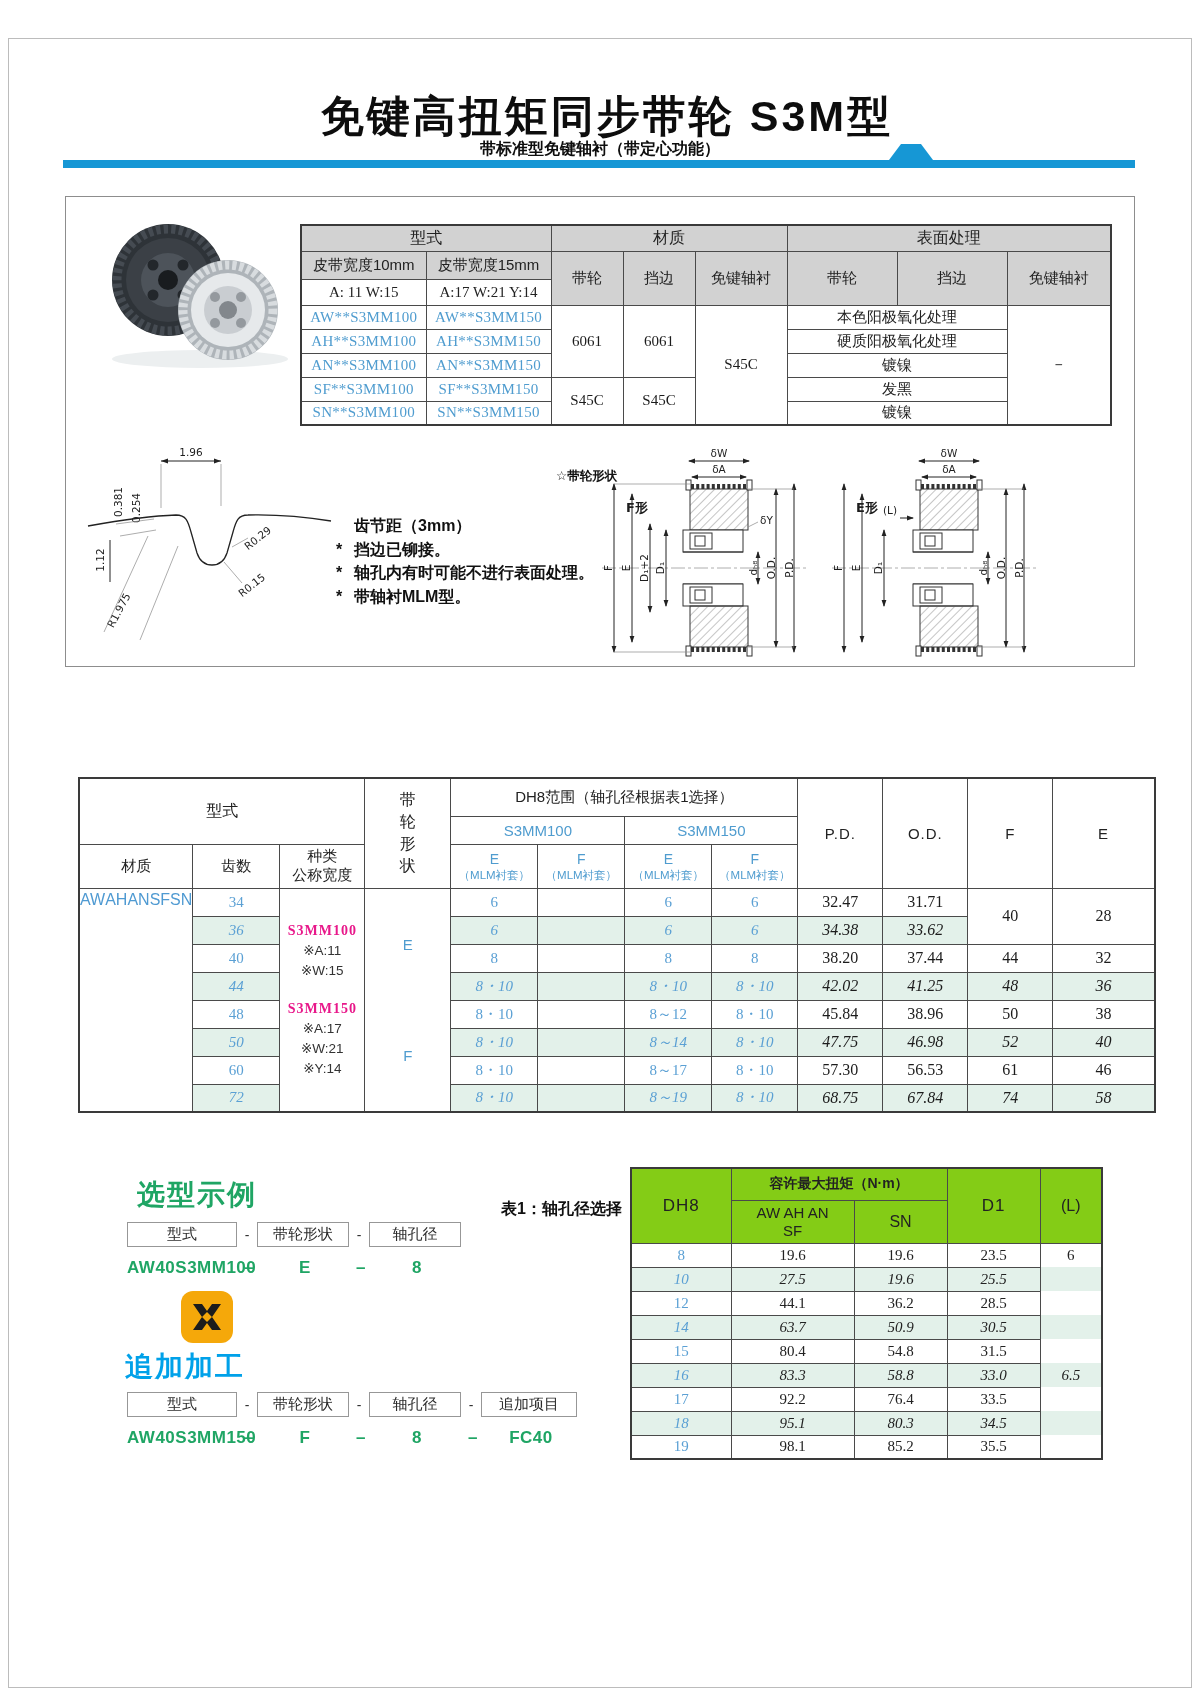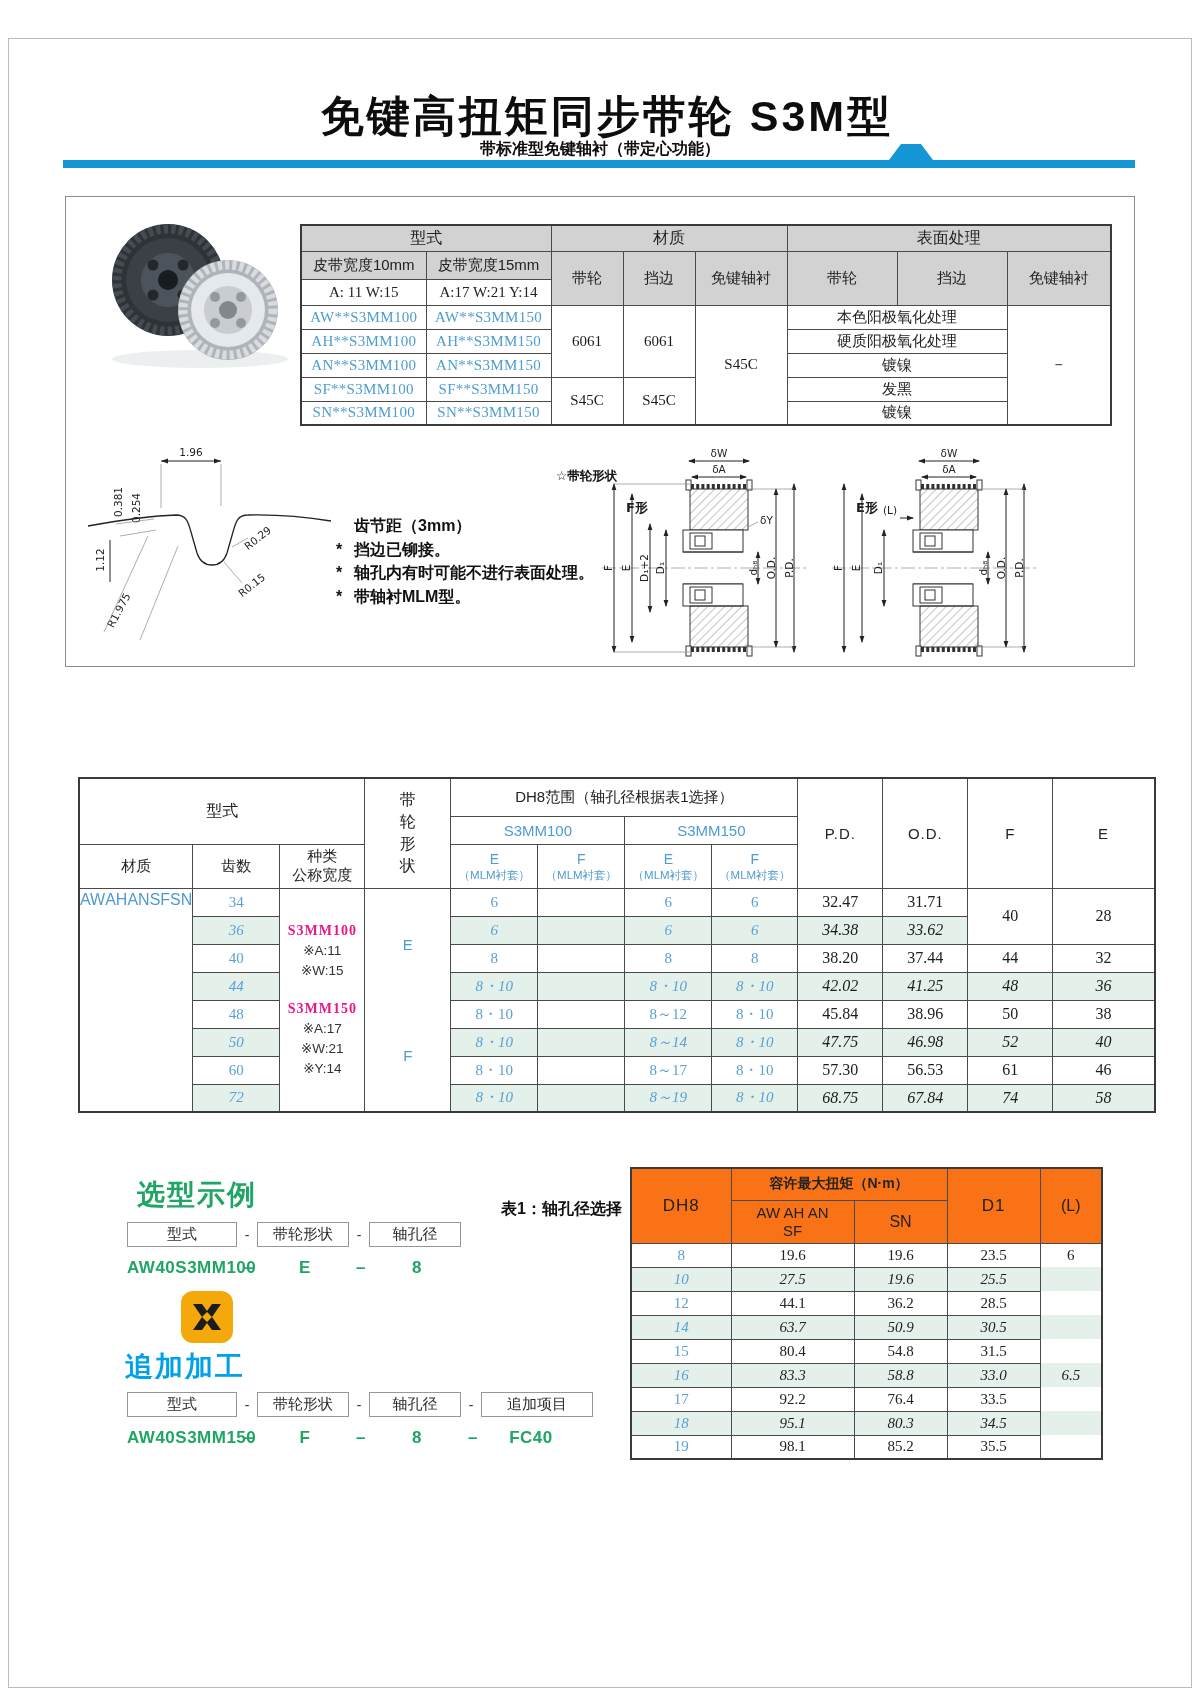--- a/index.html
+++ b/index.html
@@ -91,21 +91,21 @@
   .erow span { flex:none; }
   .ecode { width:112px; text-align:left; }
   .ecell { text-align:center; }
   .esep { width:20px; text-align:center; }
 
   
   .t1caption { position:absolute; left:430px; top:1171px; width:192px; text-align:right;
                font-size:16px; font-weight:bold; color:#111;margin-top:28px; }
   .t1 { position:absolute; left:630px; top:1167px; border:2px solid #3a3a3a; }
   .t1 th, .t1 td { border:1px solid #4a4a4a; }
-  .t1 th { background:#f97316; font-weight:normal; font-size:15px; }
+  .t1 th { background:#84cc16; font-weight:normal; font-size:15px; }
   .t1 td { font-family:"Liberation Serif","DejaVu Serif",serif; font-size:15px; height:24px; }
   .t1 .hbig { font-size:17px; letter-spacing:1px; }
   .t1 .htq { font-size:14px; font-weight:bold; }
   .t1 .dh8v { color:#5ba0d4; }
   .lcol { border-top:none !important; border-bottom:none !important; }
 </style>
 </head>
 <body>
 
 <div id="page">
@@ -548,21 +548,21 @@
     <rect x="23.5" y="23.5" width="7" height="7" transform="rotate(45 27 27)" fill="#f5a80a"></rect>
   </svg>
   <div class="ghead cyan" style="left:125px;top:1348px">追加加工</div>
   <div class="orow" style="left:127px;top:1392px">
     <span class="obox" style="width:110px">型式</span>
     <span class="osep">-</span>
     <span class="obox" style="width:92px">带轮形状</span>
     <span class="osep">-</span>
     <span class="obox" style="width:92px">轴孔径</span>
     <span class="osep">-</span>
-    <span class="obox" style="width:112px">追加项目</span>
+    <span class="obox" style="width:96px">追加项目</span>
   </div>
   <div class="erow green" style="left:127px;top:1428px">
     <span class="ecode">AW40S3MM150</span>
     <span class="esep">–</span>
     <span class="ecell" style="width:92px">F</span>
     <span class="esep">–</span>
     <span class="ecell" style="width:92px">8</span>
     <span class="esep">–</span>
     <span class="ecell" style="width:96px">FC40</span>
   </div>

